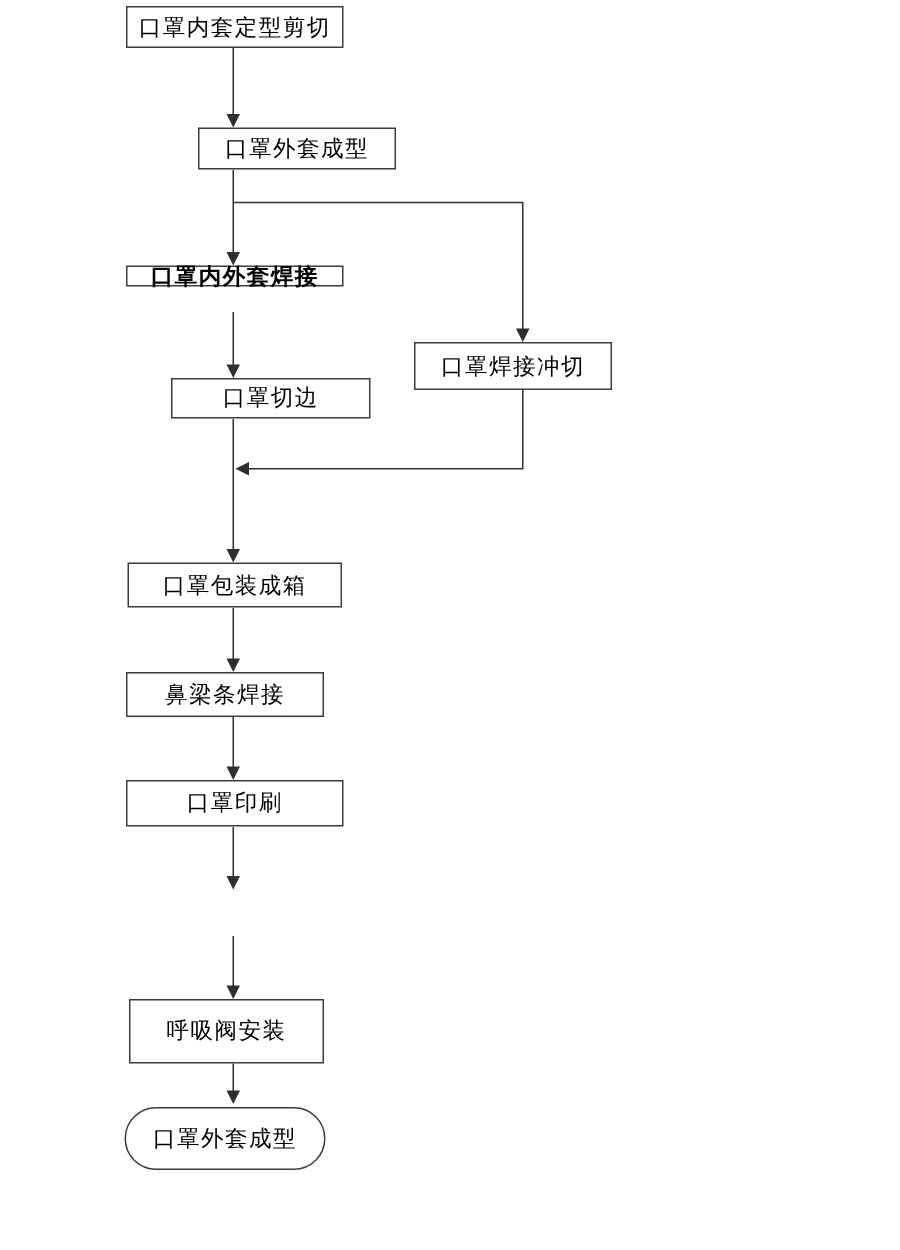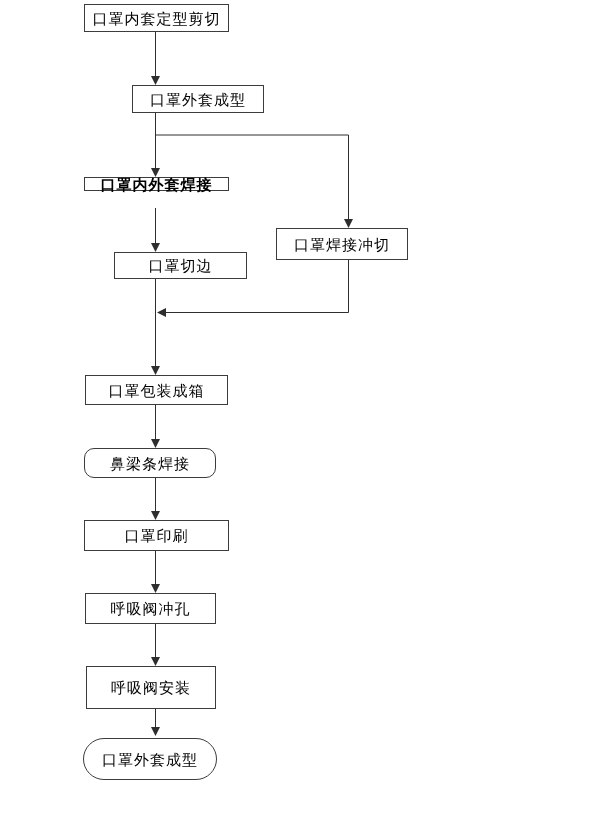--- a/index.html
+++ b/index.html
@@ -29,21 +29,21 @@
     justify-content: center;
     letter-spacing: 1px;
     white-space: nowrap;
   }
   .n1  { left: 84px;  top: 4px;   width: 145px; height: 28px; }
   .n2  { left: 84px;  top: 85px;  width: 132px; height: 28px; margin-left: 48px; }
   .n3  { left: 84px;  top: 177px; width: 145px; height: 14px; font-weight: bold; }
   .n4  { left: 84px;  top: 252px; width: 133px; height: 27px; margin-left: 30px; }
   .n5  { left: 276px; top: 228px; width: 132px; height: 32px; }
   .n6  { left: 85px;  top: 375px; width: 143px; height: 30px; }
-  .n7  { left: 84px;  top: 448px; width: 132px; height: 30px; border-radius: 10px; }
+  .n7  { left: 84px;  top: 448px; width: 132px; height: 30px; }
   .n8  { left: 84px;  top: 520px; width: 145px; height: 31px; text-align: center; }
   .n9  { left: 85px;  top: 593px; width: 131px; height: 31px; }
   .n10 { left: 86px;  top: 666px; width: 130px; height: 43px; }
   .n11 { left: 83px;  top: 738px; width: 134px; height: 42px; border-radius: 21px; }
 </style>
 </head>
 <body>
 
 <div class="canvas">
 
@@ -84,17 +84,16 @@
   </svg>
 
   <div class="node n1">口罩内套定型剪切</div>
   <div class="node n2">口罩外套成型</div>
   <div class="node n3">口罩内外套焊接</div>
   <div class="node n4">口罩切边</div>
   <div class="node n5">口罩焊接冲切</div>
   <div class="node n6">口罩包装成箱</div>
   <div class="node n7">鼻梁条焊接</div>
   <div class="node n8">口罩印刷</div>
-  <div class="node n9">呼吸阀冲孔</div>
   <div class="node n10">呼吸阀安装</div>
   <div class="node n11">口罩外套成型</div>
 
 </div>
 
 </body></html>

